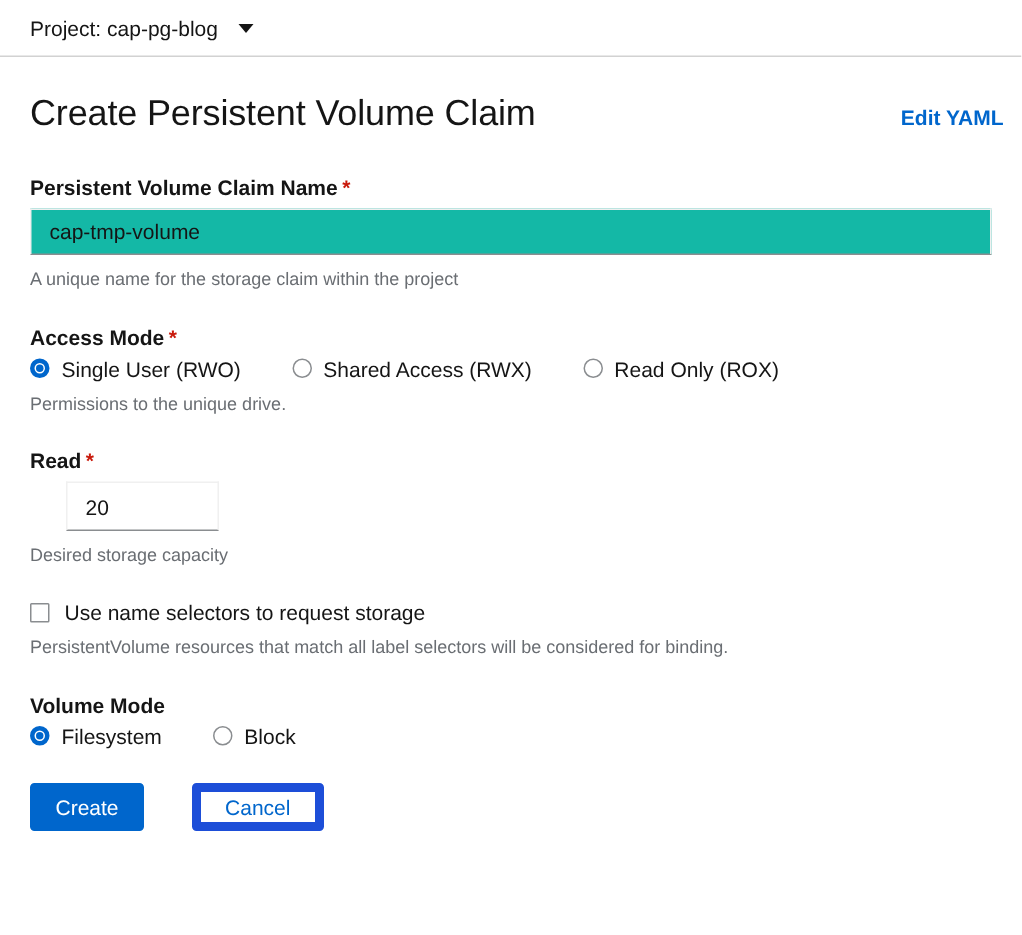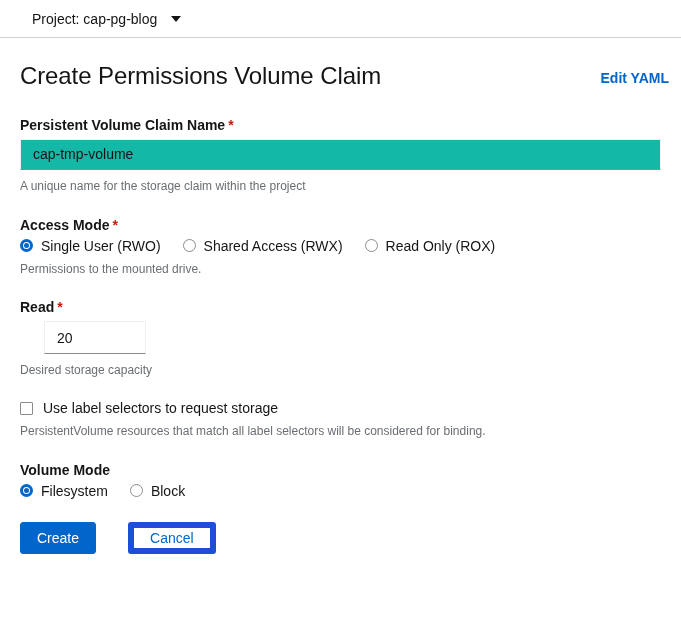--- a/index.html
+++ b/index.html
@@ -14,21 +14,21 @@
     color: #151515;
     overflow: hidden;
   }
 
   
   .project-bar {
     height: 38px;
     border-bottom: 1px solid #d2d2d2;
     display: flex;
     align-items: center;
-    padding-left: 32px;
+    padding-left: 20px;
     box-sizing: border-box;
   }
   .project-toggle {
     display: flex;
     align-items: center;
     gap: 14px;
     cursor: pointer;
     background: none;
     border: none;
     padding: 0;
@@ -111,21 +111,21 @@
   .helper {
     font-size: 12px;
     color: #6a6e73;
     margin-top: 8px;
     line-height: 1.4;
   }
 
   
   .radio-row {
     display: flex;
-    gap: 4px;
+    gap: 16px;
     margin-top: 2px;
   }
   .radio-item {
     display: flex;
     align-items: center;
     margin-right: 18px;
     cursor: pointer;
   }
   .radio-item:last-child { margin-right: 0; }
 
@@ -261,21 +261,21 @@
 <body>
 
 <div class="project-bar">
   <div class="project-toggle">
     <span class="project-label">Project: cap-pg-blog</span>
     <span class="caret"></span>
   </div>
 </div>
 
 <div class="page-head">
-  <h1 class="page-title">Create Permissions Volume Claim</h1>
+  <h1 class="page-title">Create Persistent Volume Claim</h1>
   <a class="edit-yaml">Edit YAML</a>
 </div>
 
 <div class="form">
 
   <div class="field-group first">
     <label class="field-label">
       <span>Persistent Volume Claim Name</span><span class="req">*</span>
     </label>
     <input class="text-input" type="text" value="cap-tmp-volume" style="">
@@ -293,37 +293,37 @@
       </div>
       <div class="radio-item">
         <span class="radio"></span>
         <span class="radio-label">Shared Access (RWX)</span>
       </div>
       <div class="radio-item">
         <span class="radio"></span>
         <span class="radio-label">Read Only (ROX)</span>
       </div>
     </div>
-    <div class="helper">Permissions to the mounted drive.</div>
+    <div class="helper">Permissions to the unique drive.</div>
   </div>
 
   <div class="field-group">
     <label class="field-label">
       <span>Read</span><span class="req">*</span>
     </label>
     <div class="size-row">
       <input class="size-input" type="text" value="20" style="">
     </div>
     <div class="helper">Desired storage capacity</div>
   </div>
 
   <div class="field-group">
     <div class="check-row">
       <span class="checkbox"></span>
-      <span class="check-label">Use label selectors to request storage</span>
+      <span class="check-label">Use name selectors to request storage</span>
     </div>
     <div class="helper">PersistentVolume resources that match all label selectors will be considered for binding.</div>
   </div>
 
   <div class="field-group">
     <label class="field-label">
       <span>Volume Mode</span>
     </label>
     <div class="radio-row">
       <div class="radio-item">

